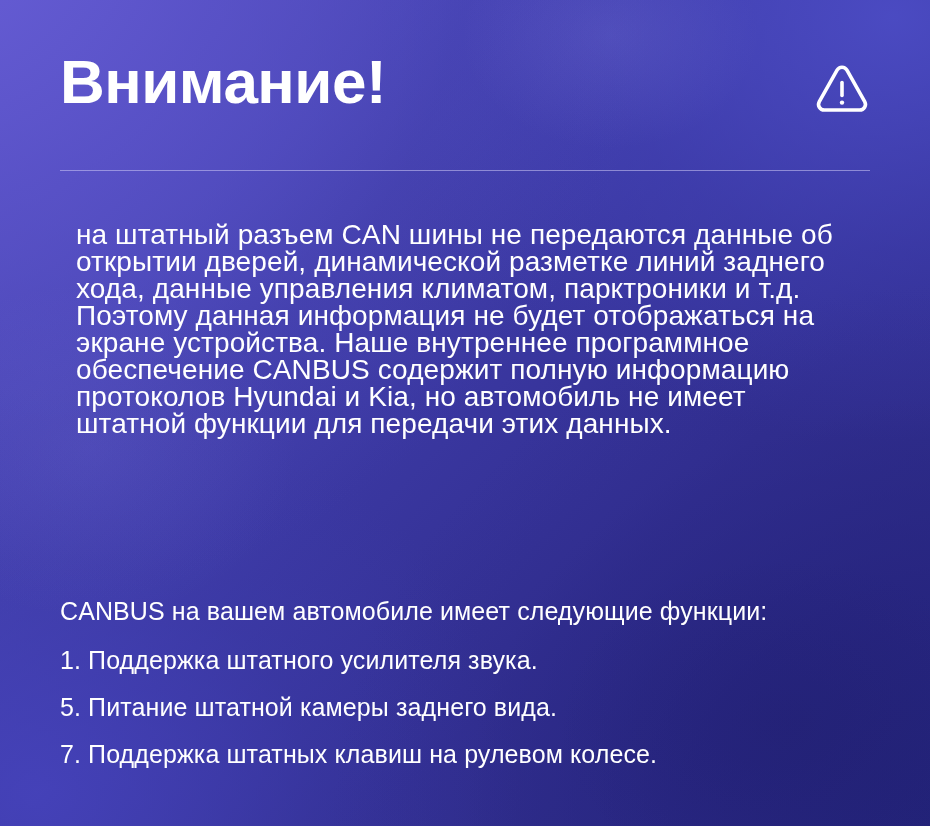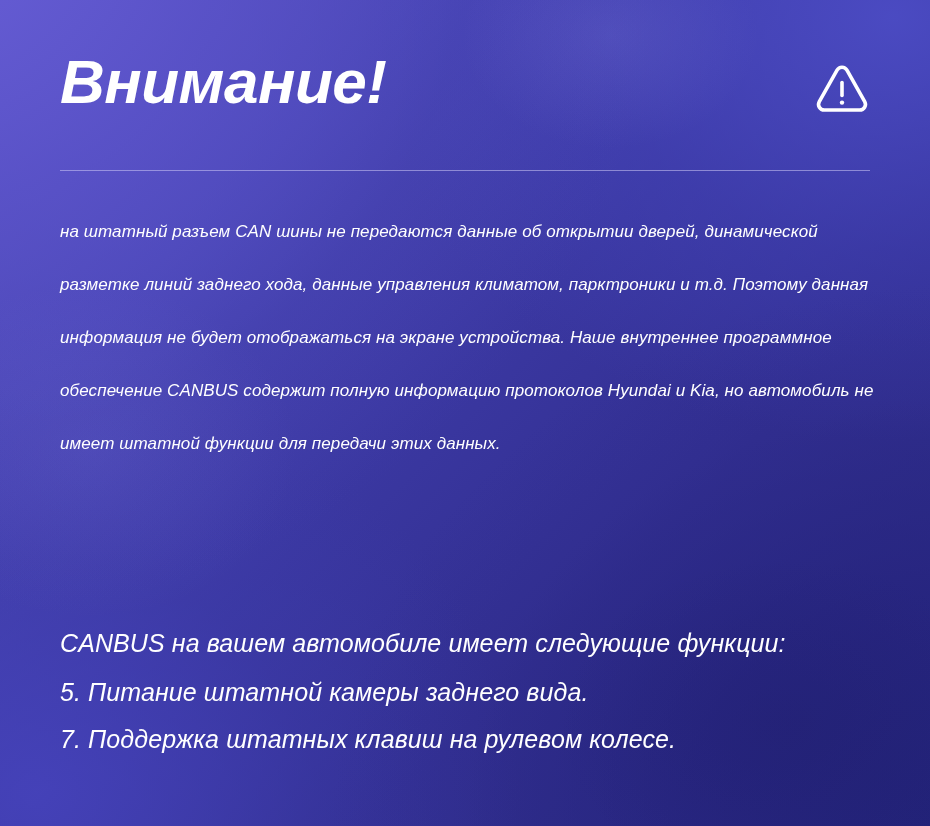--- a/index.html
+++ b/index.html
@@ -21,21 +21,20 @@
     height: 826px;
     box-sizing: border-box;
     overflow: hidden;
     background-color: #322f96;
     background-image:
       radial-gradient(ellipse 820px 700px at 104% 100%, rgba(34,34,120,0.98) 0%, rgba(37,35,125,0.72) 34%, rgba(45,42,135,0.18) 62%, rgba(45,42,135,0) 78%),
       radial-gradient(ellipse 900px 860px at -6% -8%, rgba(103,94,214,0.95) 0%, rgba(92,84,204,0.70) 30%, rgba(74,69,183,0.26) 58%, rgba(70,66,176,0) 80%),
       radial-gradient(ellipse 700px 560px at 96% 2%, rgba(78,78,200,0.85) 0%, rgba(68,68,186,0.45) 42%, rgba(60,60,170,0) 76%),
       radial-gradient(ellipse 620px 520px at 4% 96%, rgba(71,68,190,0.80) 0%, rgba(62,60,172,0.40) 45%, rgba(58,56,160,0) 78%),
       linear-gradient(135deg, #5b53c2 0%, #4a47b6 24%, #3a37a0 48%, #312e90 68%, #2a2a82 100%);
-    font-style: italic;
   }
 
   
   .sheen {
     position: absolute;
     border-radius: 50%;
     pointer-events: none;
   }
   .sheen-a {
     left: 460px; top: -80px;
@@ -97,32 +96,32 @@
     z-index: 3;
   }
 
   .body-block {
     position: absolute;
     left: 60px;
     top: 205px;
     width: 818px;
   }
   .para {
-    margin: 0;
+    margin: 16px;
     color: #ffffff;
-    font-size: 17px;
+    font-size: 28px;
     font-weight: 500;
-    line-height: 53px;
+    line-height: 27px;
     letter-spacing: 0.1px;
   }
 
   .list-block {
     position: absolute;
     left: 60px;
-    top: 620px;
+    top: 588px;
     width: 818px;
   }
   .list-intro {
     margin: 0 0 2px 0;
     color: #ffffff;
     font-size: 25px;
     font-weight: 500;
     line-height: 47px;
     letter-spacing: 0.1px;
   }
@@ -165,19 +164,20 @@
 
     <div class="divider"></div>
 
     <div class="body-block">
       <p class="para">на штатный разъем CAN шины не передаются данные об открытии дверей, динамической разметке линий заднего хода, данные управления климатом, парктроники и т.д. Поэтому данная информация не будет отображаться на экране устройства. Наше внутреннее программное обеспечение CANBUS содержит полную информацию протоколов Hyundai и Kia, но автомобиль не имеет штатной функции для передачи этих данных.</p>
     </div>
 
     <div class="list-block">
       <p class="list-intro">CANBUS на вашем автомобиле имеет следующие функции:</p>
       <ul class="list">
+        <li class="list-item">1. Поддержка штатного усилителя звука.</li>
         <li class="list-item">5. Питание штатной камеры заднего вида.</li>
         <li class="list-item">7. Поддержка штатных клавиш на рулевом колесе.</li>
       </ul>
     </div>
 
   </div>
 </div>
 
 </body></html>

